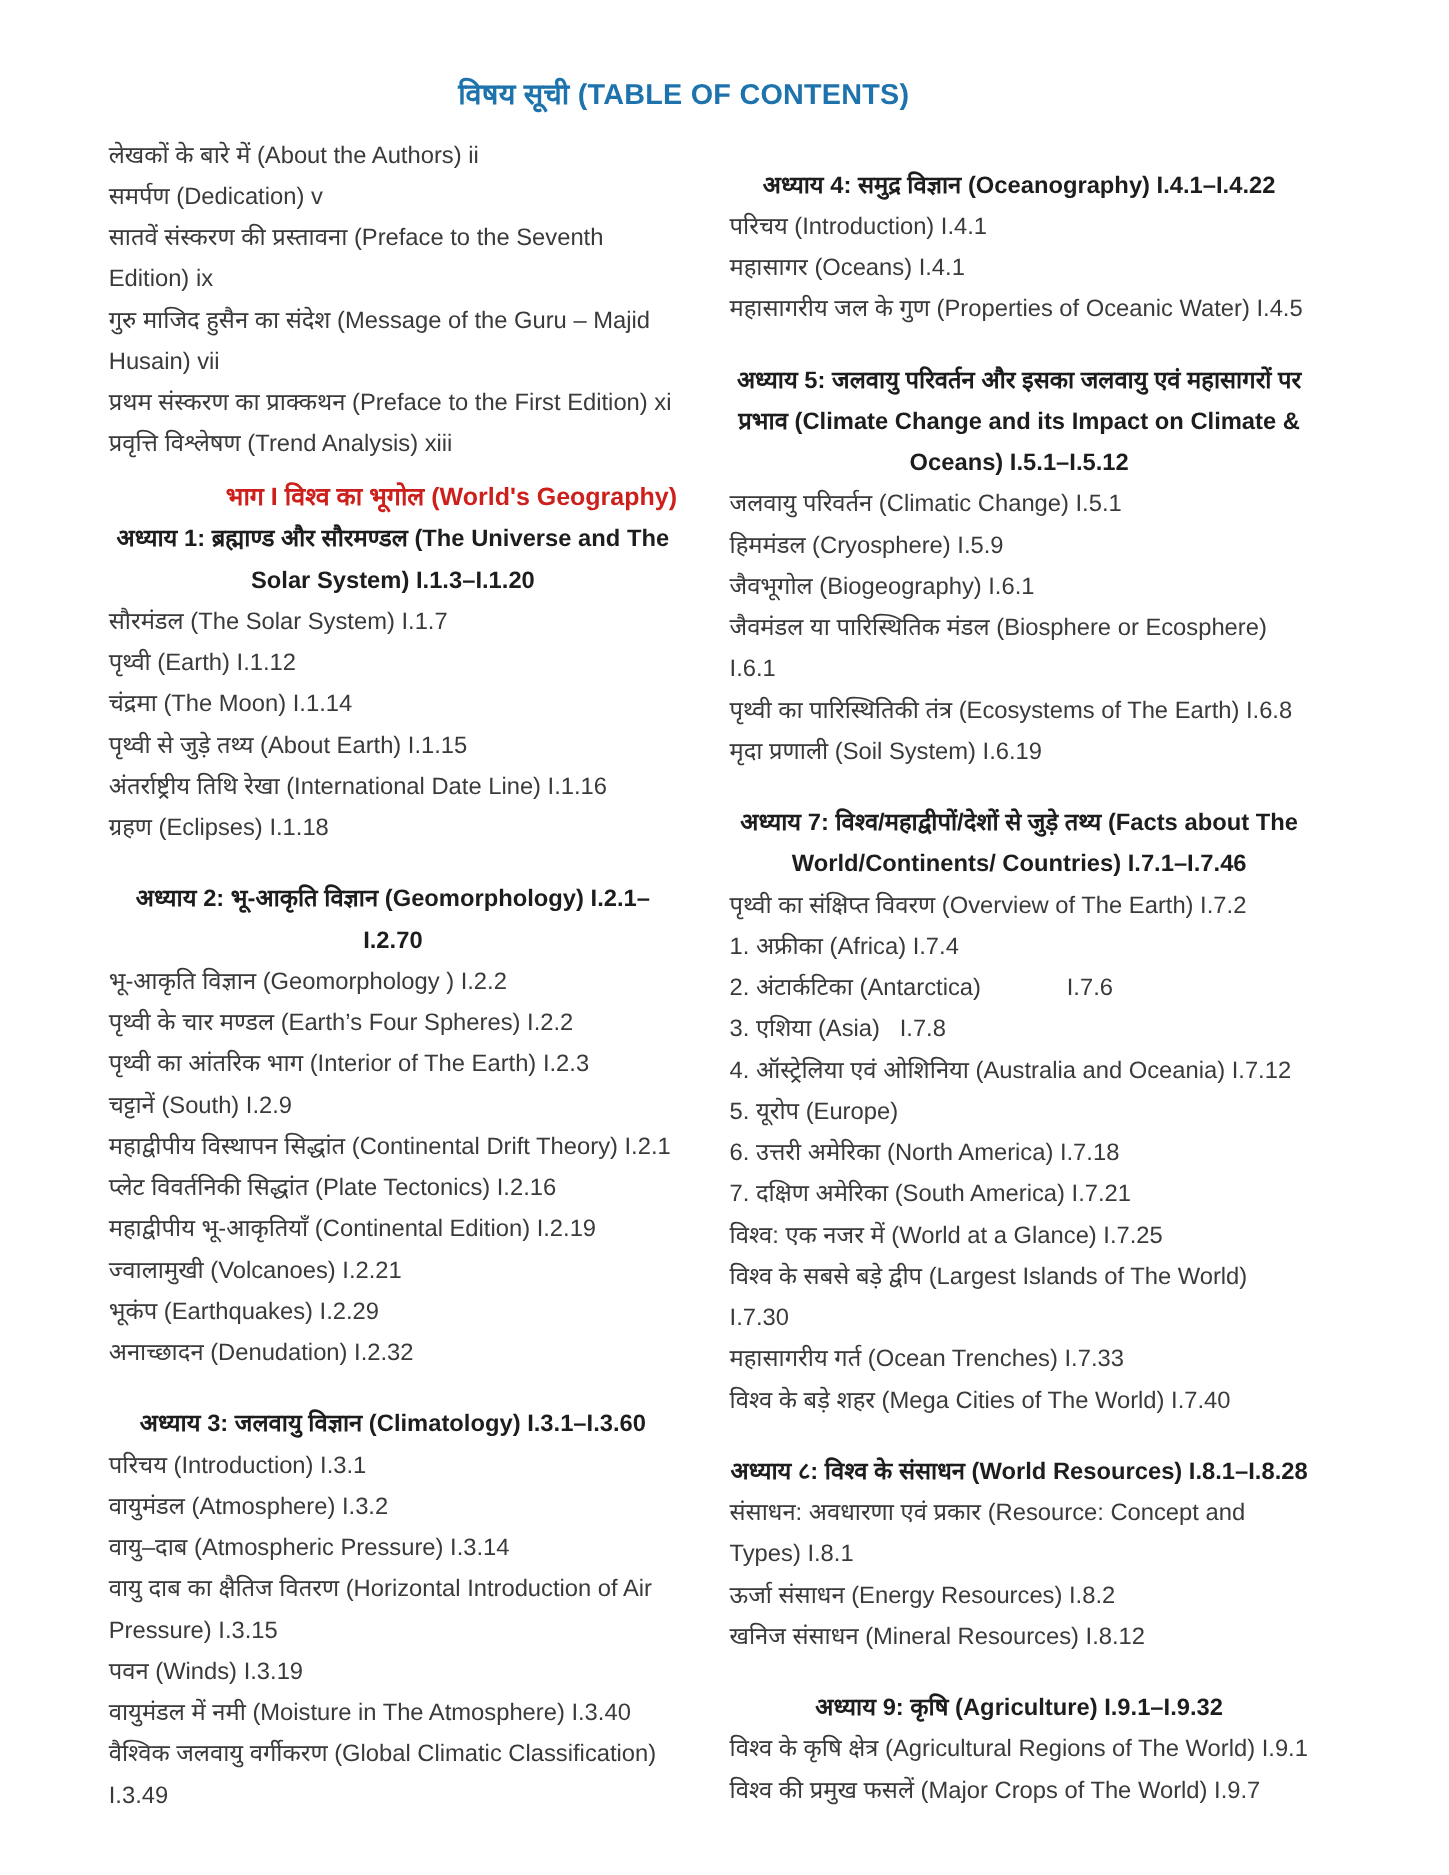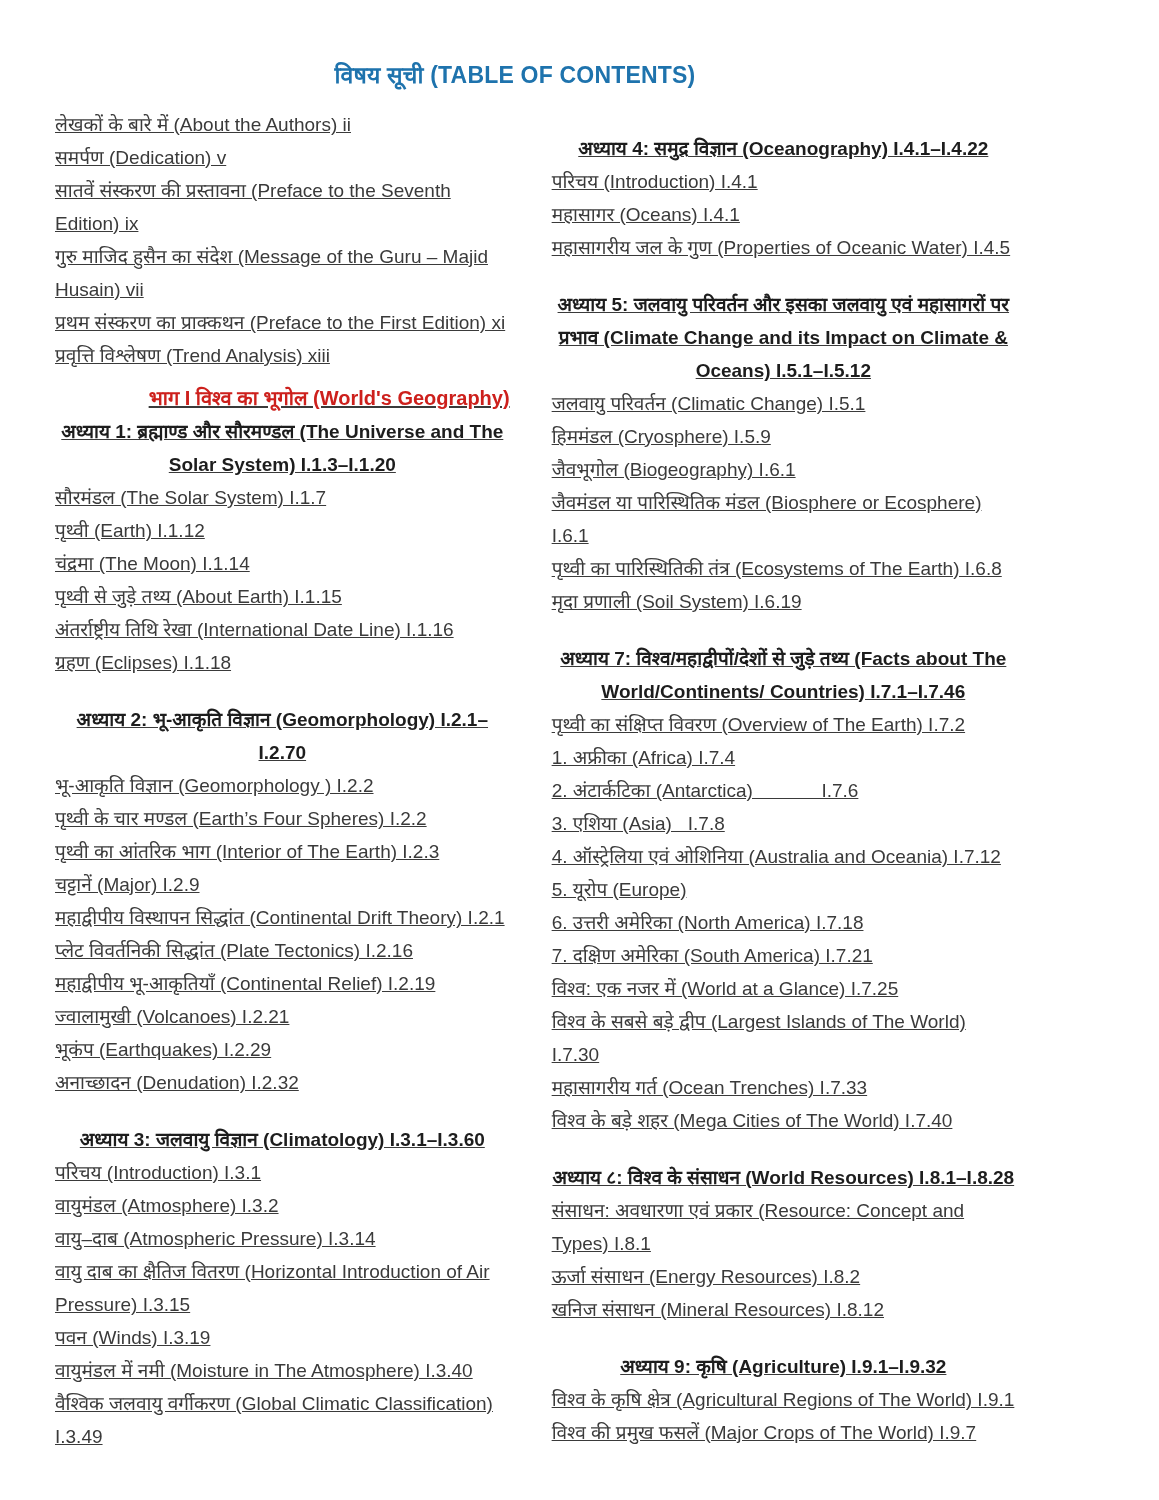--- a/index.html
+++ b/index.html
@@ -13,37 +13,37 @@
     overflow: hidden;
     font-family: "Liberation Sans", "DejaVu Sans", sans-serif;
     color: #3a3a3a;
     position: relative;
   }
   .page {
     width: 1027px;
     height: 1500px;
     box-sizing: border-box;
     padding: 58px 12px 0 55px;
+    margin-left: 32px;
   }
   .page-title {
     text-align: center;
     font-size: 23px;
     font-weight: bold;
     color: var(--title-blue, #1e73ad);
     letter-spacing: 0.2px;
     margin: 0 40px 18px 0;
   }
   .columns {
     display: flex;
     align-items: flex-start;
   }
   .column {
     font-size: 19px;
     line-height: 33px;
-    text-decoration: underline;
   }
   .column.left  { width: 520px; margin-right: 42px; }
   .column.right { width: 530px; }
   .front-matter-entry,
   .toc-entry {
     color: #3a3a3a;
     text-align: left;
   }
   .part-heading {
     color: var(--part-red, #cd201c);
@@ -84,24 +84,24 @@
           <div class="toc-entry">चंद्रमा  (The Moon) I.1.14</div>
           <div class="toc-entry">पृथ्वी से जुड़े तथ्य  (About Earth) I.1.15</div>
           <div class="toc-entry">अंतर्राष्ट्रीय तिथि रेखा  (International Date Line) I.1.16</div>
           <div class="toc-entry">ग्रहण  (Eclipses) I.1.18</div>
         </div>
         <div class="chapter-block">
           <div class="chapter-heading">अध्याय 2: भू-आकृति विज्ञान  (Geomorphology) I.2.1–I.2.70</div>
           <div class="toc-entry">भू-आकृति विज्ञान  (Geomorphology ) I.2.2</div>
           <div class="toc-entry">पृथ्वी के चार मण्डल  (Earth’s Four Spheres) I.2.2</div>
           <div class="toc-entry">पृथ्वी का आंतरिक भाग  (Interior of The Earth) I.2.3</div>
-          <div class="toc-entry">चट्टानें  (Major) I.2.9</div>
+          <div class="toc-entry">चट्टानें  (South) I.2.9</div>
           <div class="toc-entry">महाद्वीपीय विस्थापन सिद्धांत  (Continental Drift Theory) I.2.1</div>
           <div class="toc-entry">प्लेट विवर्तनिकी सिद्धांत (Plate Tectonics) I.2.16</div>
-          <div class="toc-entry">महाद्वीपीय भू-आकृतियाँ (Continental Relief) I.2.19</div>
+          <div class="toc-entry">महाद्वीपीय भू-आकृतियाँ (Continental Edition) I.2.19</div>
           <div class="toc-entry">ज्वालामुखी  (Volcanoes) I.2.21</div>
           <div class="toc-entry">भूकंप (Earthquakes) I.2.29</div>
           <div class="toc-entry">अनाच्छादन  (Denudation) I.2.32</div>
         </div>
         <div class="chapter-block">
           <div class="chapter-heading">अध्याय 3: जलवायु विज्ञान (Climatology) I.3.1–I.3.60</div>
           <div class="toc-entry">परिचय  (Introduction) I.3.1</div>
           <div class="toc-entry">वायुमंडल (Atmosphere) I.3.2</div>
           <div class="toc-entry">वायु–दाब (Atmospheric Pressure) I.3.14</div>
           <div class="toc-entry">वायु दाब का क्षैतिज वितरण  (Horizontal Introduction of Air Pressure) I.3.15</div>

